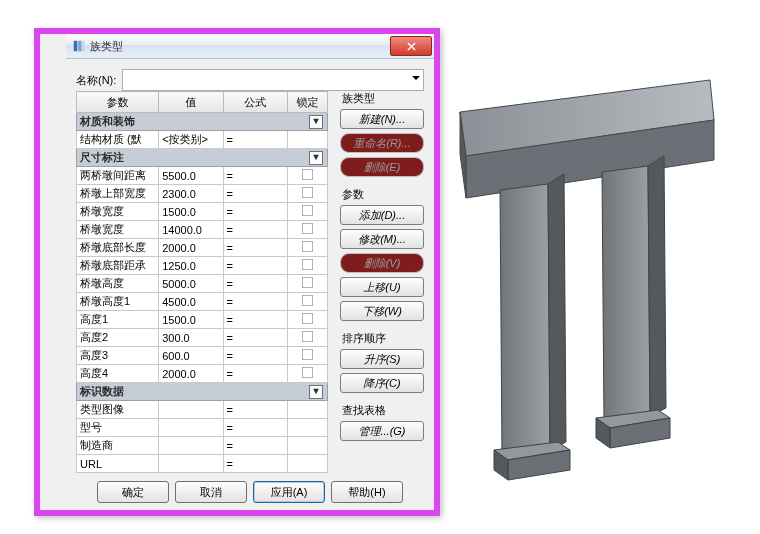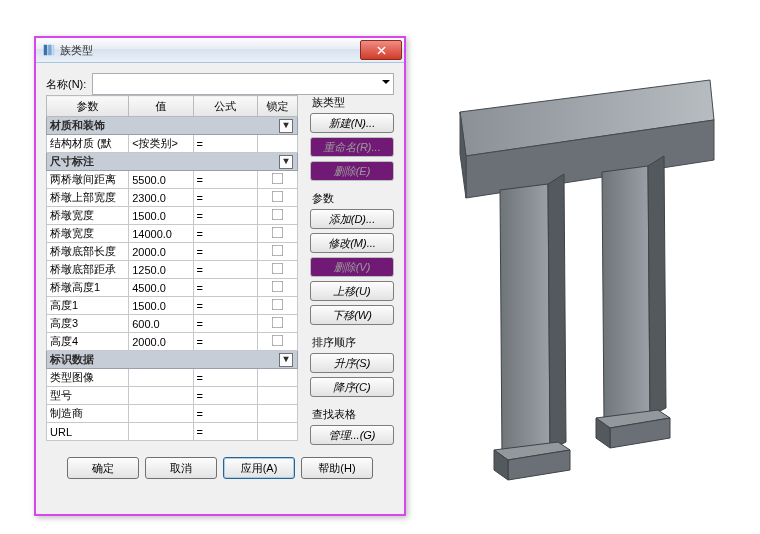--- a/index.html
+++ b/index.html
@@ -7,26 +7,27 @@
   font-family: "Microsoft YaHei", Tahoma, sans-serif;
   font-size: 11px;
   background: #fff;
   width: 760px;
   height: 534px;
   position: relative;
 }
 .dialog {
   position: absolute;
   left: 34px;
-  top: 36px;
+  top: 28px;
   width: 368px;
   height: 476px;
   background: #f0f0f0;
-  border: 2px solid #d946ef;
+  border: 6px solid #d946ef;
   box-shadow: 2px 2px 6px rgba(0,0,0,.25);
+  padding-left: 26px;
 }
 .titlebar {
   height: 24px;
   background: linear-gradient(#fdfdfd,#e8edf3 45%,#d7e1ef 46%,#e9f0f8);
   border-bottom: 1px solid #a9c4dd;
   display: flex;
   align-items: center;
   padding: 0 2px 0 6px;
 }
 .title-icon {
@@ -123,23 +124,24 @@
   text-align:center;
   line-height:18px;
   padding:0;
   font-size:11px;
   font-family:inherit;
   cursor:pointer;
   font-style:italic;
 }
 .side-btn:disabled {
   color:#9a9a9a;
-  background:#701a75;
+  background:#7f1d1d;
   border-color:#bdbdbd;
   cursor:default;
+  border-radius:9px;
 }
 .spacer { height:6px; }
 
 .bottom-buttons {
   display:flex; gap:6px; justify-content:center;
   margin-top:8px;
 }
 .bottom-buttons .dlg-btn {
   width:72px; height:22px;
   border:1px solid #707070;
@@ -247,28 +249,40 @@
                 <td>=</td>
                 <td class="lockcell"><input type="checkbox" style=""></td>
               </tr>
               <tr>
                 <td>桥墩底部距承</td>
                 <td>1250.0</td>
                 <td>=</td>
                 <td class="lockcell"><input type="checkbox" style=""></td>
               </tr>
               <tr>
+                <td>桥墩高度</td>
+                <td>5000.0</td>
+                <td>=</td>
+                <td class="lockcell"><input type="checkbox" style=""></td>
+              </tr>
+              <tr>
                 <td>桥墩高度1</td>
                 <td>4500.0</td>
                 <td>=</td>
                 <td class="lockcell"><input type="checkbox" style=""></td>
               </tr>
               <tr>
                 <td>高度1</td>
                 <td>1500.0</td>
+                <td>=</td>
+                <td class="lockcell"><input type="checkbox" style=""></td>
+              </tr>
+              <tr>
+                <td>高度2</td>
+                <td>300.0</td>
                 <td>=</td>
                 <td class="lockcell"><input type="checkbox" style=""></td>
               </tr>
               <tr>
                 <td>高度3</td>
                 <td>600.0</td>
                 <td>=</td>
                 <td class="lockcell"><input type="checkbox" style=""></td>
               </tr>
               <tr>

